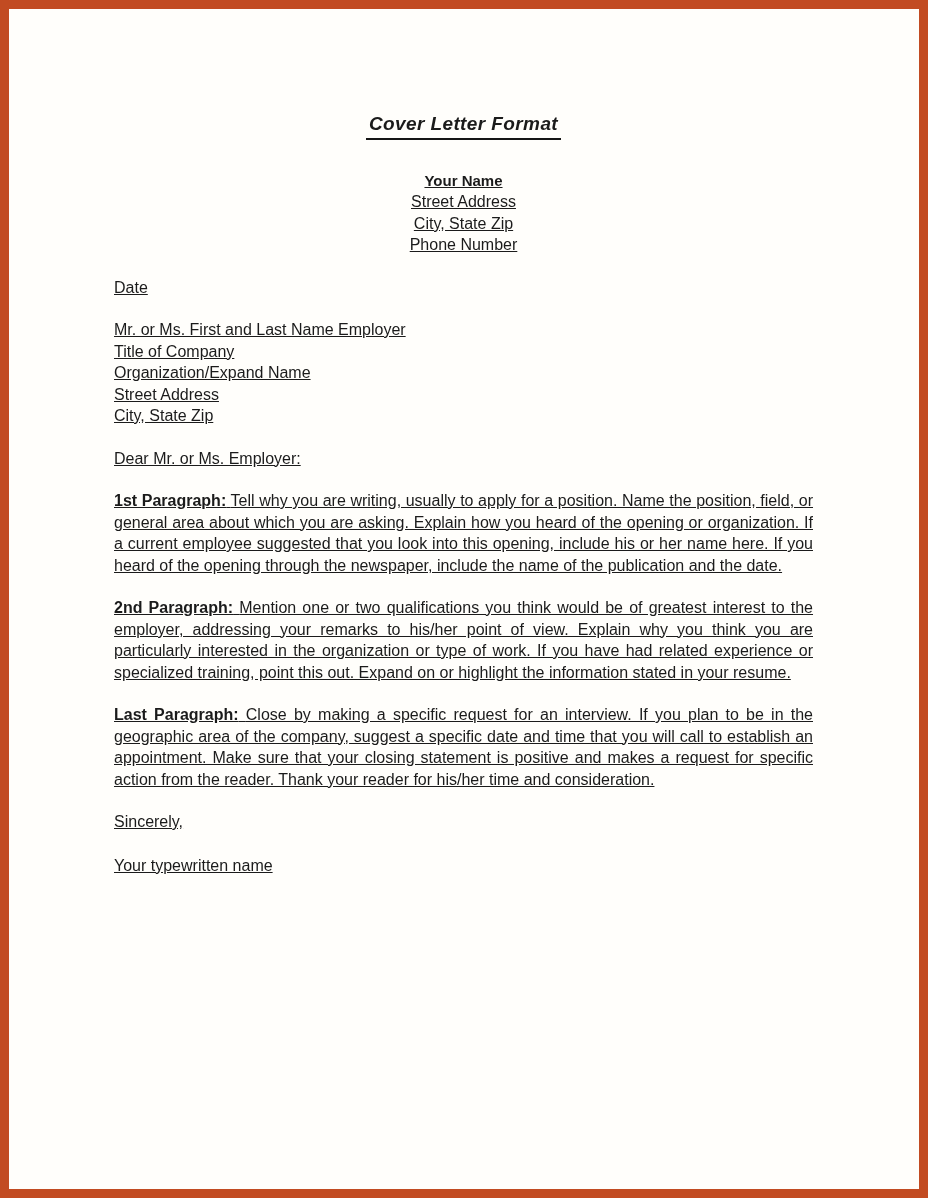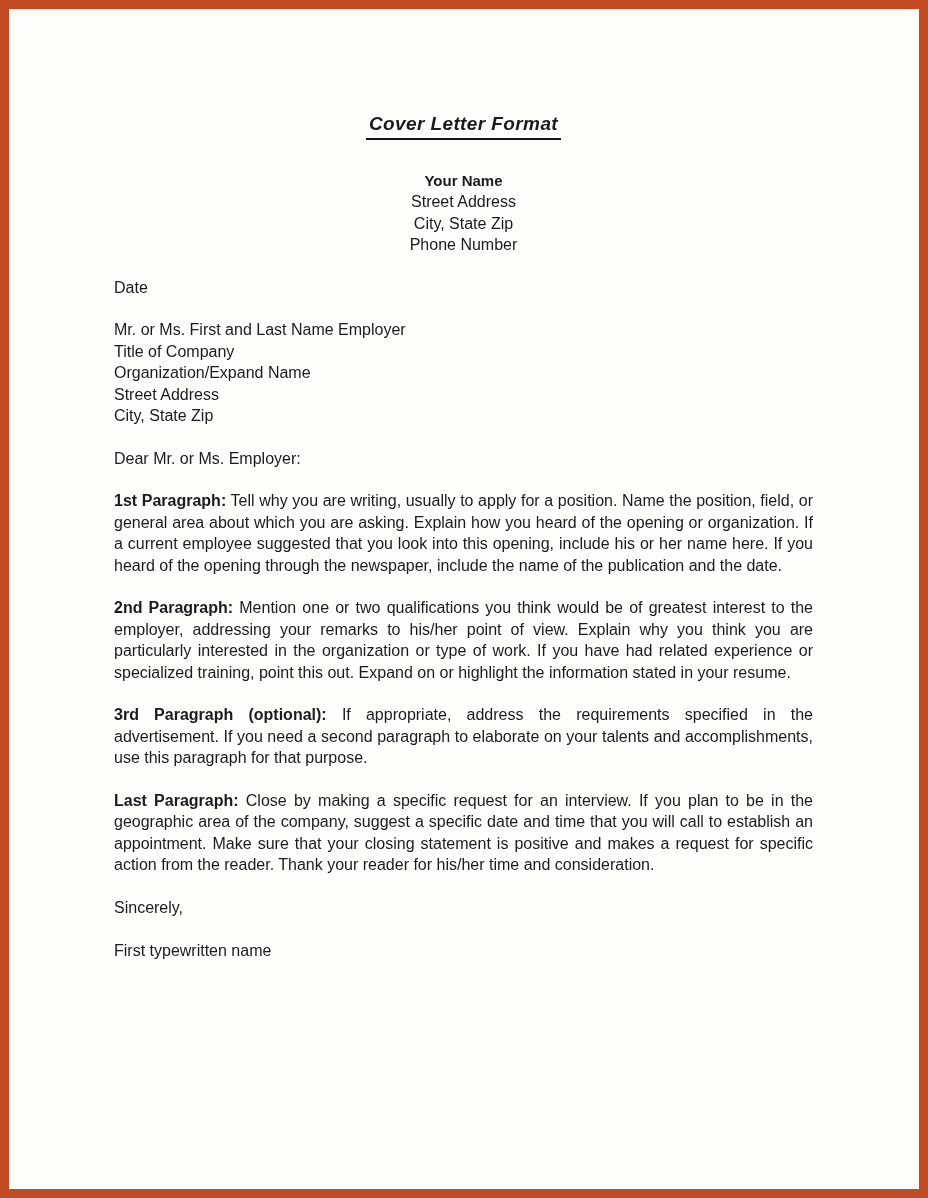--- a/index.html
+++ b/index.html
@@ -16,20 +16,21 @@
     border:9px solid var(--border-color);
     font-family:"Liberation Sans","DejaVu Sans",sans-serif;
     color:var(--text-color);
     overflow:hidden;
   }
   .page{
     box-sizing:border-box;
     width:100%;
     height:100%;
     padding:104px 106px 0 105px;
+    text-decoration:underline;
   }
   .header{
     text-align:center;
     margin-bottom:21px;
   }
   .title{
     font-size:19px;
     font-weight:bold;
     font-style:italic;
     letter-spacing:0.4px;
@@ -92,22 +93,21 @@
     <div>Street Address</div>
     <div>City, State Zip</div>
   </div>
 
   <div class="block">Dear Mr. or Ms. Employer:</div>
 
   <p class="para"><strong>1st Paragraph:</strong> <span>Tell why you are writing, usually to apply for a position. Name the position, field, or general area about which you are asking. Explain how you heard of the opening or organization. If a current employee suggested that you look into this opening, include his or her name here. If you heard of the opening through the newspaper, include the name of the publication and the date.</span></p>
 
   <p class="para"><strong>2nd Paragraph:</strong> <span>Mention one or two qualifications you think would be of greatest interest to the employer, addressing your remarks to his/her point of view. Explain why you think you are particularly interested in the organization or type of work. If you have had related experience or specialized training, point this out. Expand on or highlight the information stated in your resume.</span></p>
 
-  <p class="para"><strong>3rd Paragraph (optional):</strong> <span>If appropriate, address the requirements specified in the advertisement. If you need a second paragraph to elaborate on your talents and accomplishments, use this paragraph for that purpose.</span></p>
 
   <p class="para"><strong>Last Paragraph:</strong> <span>Close by making a specific request for an interview. If you plan to be in the geographic area of the company, suggest a specific date and time that you will call to establish an appointment. Make sure that your closing statement is positive and makes a request for specific action from the reader. Thank your reader for his/her time and consideration.</span></p>
 
   <div class="closing-block">Sincerely,</div>
 
 
-  <div class="closing-block">First typewritten name</div>
+  <div class="closing-block">Your typewritten name</div>
 
 </div>
 
 </body></html>

